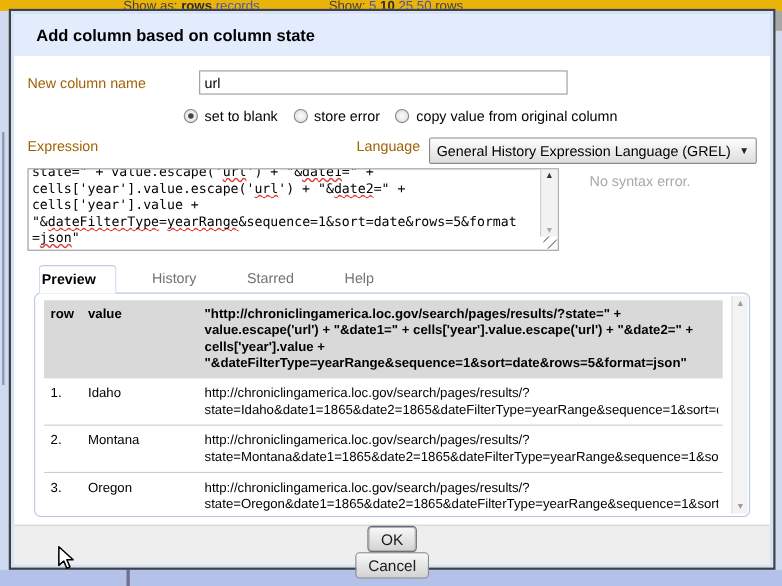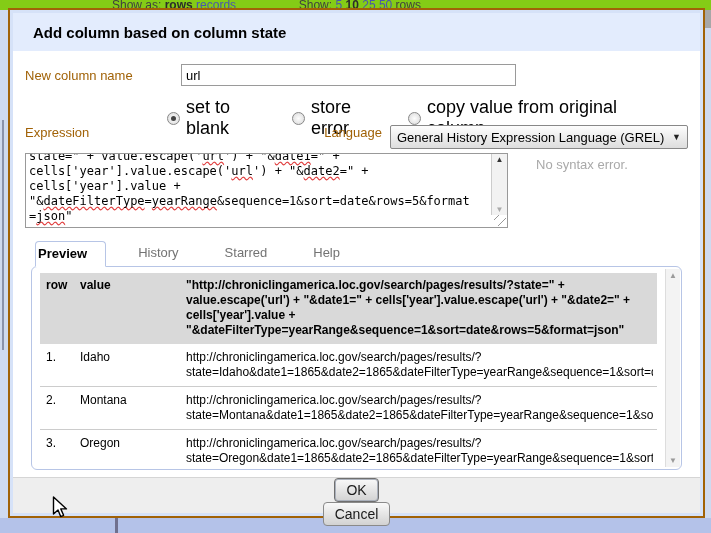--- a/index.html
+++ b/index.html
@@ -1,49 +1,49 @@
 <!DOCTYPE html>
 <html><head>
 <meta charset="utf-8">
 <style>
   * { margin:0; padding:0; box-sizing:border-box; }
   html,body { width:711px; height:533px; overflow:hidden; }
   body { position:relative; font-family:"Liberation Sans", sans-serif; background:#a7a7a7; }
 
   
-  .backdrop-top { position:absolute; left:0; top:0; width:711px; height:10px; background:#84cc16; overflow:hidden; }
+  .backdrop-top { position:absolute; left:0; top:0; width:711px; height:10px; background:#eab308; overflow:hidden; }
   .backdrop-top .bt-text { position:absolute; left:112px; top:-2px; font-size:12px; color:#3f3f3f; white-space:nowrap; }
   .bt-text .b { font-weight:bold; color:#2b2b2b; }
   .bt-text .lnk { color:#4a55ae; text-decoration:underline; }
   .bt-gap { display:inline-block; width:56px; }
   .backdrop-left { position:absolute; left:0; top:10px; width:8px; height:523px; background:#cfdaf0; }
   .backdrop-left .vline { position:absolute; left:2px; top:110px; width:2px; height:230px; background:#8a92ac; }
   .backdrop-right { position:absolute; right:0; top:10px; width:8px; height:523px; background:#cfdaf0; }
   .backdrop-right .gray-top { position:absolute; left:0; top:0; width:8px; height:18px; background:#a7a7a7; }
   .backdrop-bottom { position:absolute; left:0; top:518px; width:711px; height:15px; background:#b4c2e9; }
   .backdrop-bottom .vline2 { position:absolute; left:115px; top:0; width:3px; height:15px; background:#70708e; }
 
   
   .dialog { position:absolute; left:8px; top:8px; width:697px; height:510px;
-            border:2px solid #a16207; background:#d6e2f8; }
+            border:2px solid #404040; background:#d6e2f8; }
   .dialog-inner { position:absolute; left:3px; top:3px; right:3px; bottom:3px; background:#fff;
             display:flex; flex-direction:column; }
   .dlg-header { height:38px; background:#e3ecfd; padding-left:20px; display:flex; align-items:center; }
   .dlg-title { font-size:15px; font-weight:bold; color:#000; }
 
   .dlg-body { flex:1; background:#fff; padding:12px 6px 0 6px; position:relative; }
 
   
   .row-name { display:flex; align-items:center; margin-left:6px; height:24px; }
   .lbl { font-size:13px; color:#a16207; }
   .row-name .lbl { width:156px; }
   .name-input { width:335px; height:22px; border:1px solid #9a9a9a; font-size:13px; padding:2px 4px;
                 font-family:"Liberation Sans", sans-serif; color:#000; }
 
-  .row-radios { margin:10px 0 0 148px; height:16px; display:flex; align-items:flex-start; font-size:18px; }
+  .row-radios { margin:10px 0 0 148px; height:16px; display:flex; align-items:flex-end; font-size:13px; }
   .radio-opt { display:flex; align-items:center; margin-right:14px; cursor:default; }
   .rdot { width:13px; height:13px; border-radius:50%; border:1px solid #888;
           background:radial-gradient(#fdfdfd,#d8d8d8); margin-right:6px; position:relative; }
   .rdot.sel::after { content:""; position:absolute; left:3px; top:3px; width:5px; height:5px;
           border-radius:50%; background:#444; }
 
   .row-lang { display:flex; align-items:flex-start; margin:12px 6px 2px 6px; height:26px; }
   .spacer { flex:1; }
   .lang-lbl { margin-right:8px; }
   .select-box { width:298px; height:24px; border:1px solid #888; border-radius:2px;

